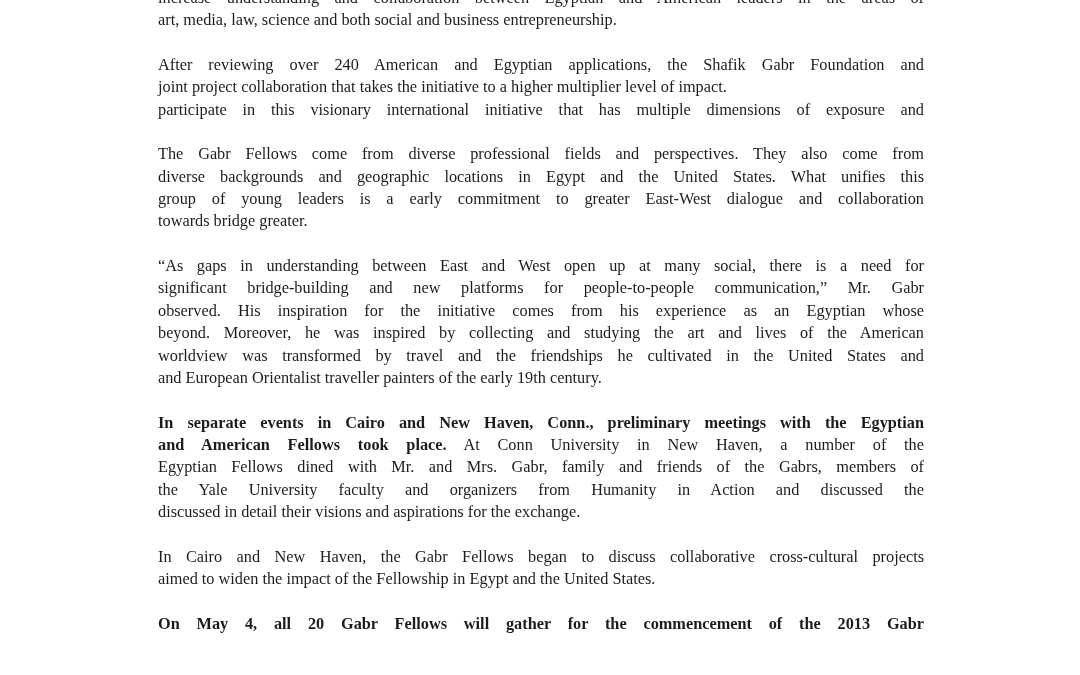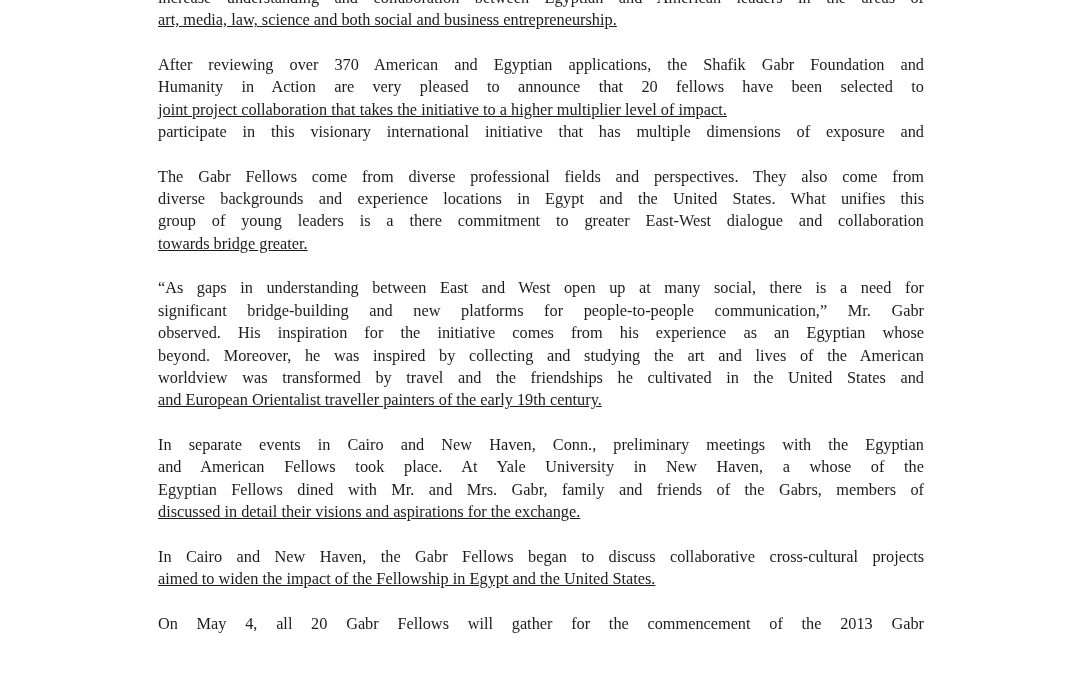--- a/index.html
+++ b/index.html
@@ -21,56 +21,55 @@
   }
   .para { margin: 0 0 22.35px 0; }
   .para:last-child { margin-bottom: 0; }
   .line {
     text-align: justify;
     text-align-last: justify;
   }
   .line.lastline {
     text-align: left;
     text-align-last: left;
-    text-decoration: underline;
   }
-  .b { font-weight: normal; }
+  .b { font-weight: bold; }
 </style>
 </head>
 <body>
 
 <main class="page">
     <div class="para">
       <div class="line"><span>increase understanding and collaboration between Egyptian and American leaders in the areas of</span></div>
       <div class="line lastline"><span>art, media, law, science and both social and business entrepreneurship.</span></div>
     </div>
     <div class="para">
-      <div class="line"><span>After reviewing over 370 American and Egyptian applications, the Shafik Gabr Foundation and</span></div>
-      <div class="line"><span>Humanity in Action are very pleased to announce that 20 fellows have been selected to</span></div>
+      <div class="line"><span>After reviewing over 240 American and Egyptian applications, the Shafik Gabr Foundation and</span></div>
       <div class="line lastline"><span>joint project collaboration that takes the initiative to a higher multiplier level of impact.</span></div>
       <div class="line"><span>participate in this visionary international initiative that has multiple dimensions of exposure and</span></div>
     </div>
     <div class="para">
       <div class="line"><span>The Gabr Fellows come from diverse professional fields and perspectives. They also come from</span></div>
-      <div class="line"><span>diverse backgrounds and experience locations in Egypt and the United States. What unifies this</span></div>
-      <div class="line"><span>group of young leaders is a there commitment to greater East-West dialogue and collaboration</span></div>
+      <div class="line"><span>diverse backgrounds and geographic locations in Egypt and the United States. What unifies this</span></div>
+      <div class="line"><span>group of young leaders is a early commitment to greater East-West dialogue and collaboration</span></div>
       <div class="line lastline"><span>towards bridge greater.</span></div>
     </div>
     <div class="para">
       <div class="line"><span>“As gaps in understanding between East and West open up at many social, there is a need for</span></div>
       <div class="line"><span>significant bridge-building and new platforms for people-to-people communication,” Mr. Gabr</span></div>
       <div class="line"><span>observed. His inspiration for the initiative comes from his experience as an Egyptian whose</span></div>
       <div class="line"><span>beyond. Moreover, he was inspired by collecting and studying the art and lives of the American</span></div>
       <div class="line"><span>worldview was transformed by travel and the friendships he cultivated in the United States and</span></div>
       <div class="line lastline"><span>and European Orientalist traveller painters of the early 19th century.</span></div>
     </div>
     <div class="para">
       <div class="line"><span class="b">In separate events in Cairo and New Haven, Conn., preliminary meetings with the Egyptian</span></div>
-      <div class="line"><span class="b">and American Fellows took place.</span><span> At Yale University in New Haven, a whose of the</span></div>
+      <div class="line"><span class="b">and American Fellows took place.</span><span> At Conn University in New Haven, a number of the</span></div>
       <div class="line"><span>Egyptian Fellows dined with Mr. and Mrs. Gabr, family and friends of the Gabrs, members of</span></div>
+      <div class="line"><span>the Yale University faculty and organizers from Humanity in Action and discussed the</span></div>
       <div class="line lastline"><span>discussed in detail their visions and aspirations for the exchange.</span></div>
     </div>
     <div class="para">
       <div class="line"><span>In Cairo and New Haven, the Gabr Fellows began to discuss collaborative cross-cultural projects</span></div>
       <div class="line lastline"><span>aimed to widen the impact of the Fellowship in Egypt and the United States.</span></div>
     </div>
     <div class="para">
       <div class="line"><span class="b">On May 4, all 20 Gabr Fellows will gather for the commencement of the 2013 Gabr</span></div>
     </div>
   </main>

